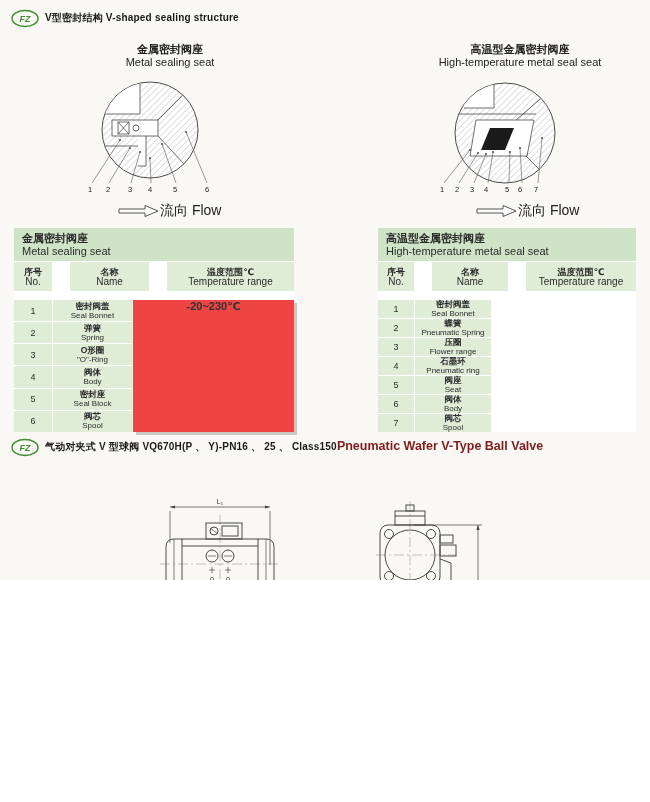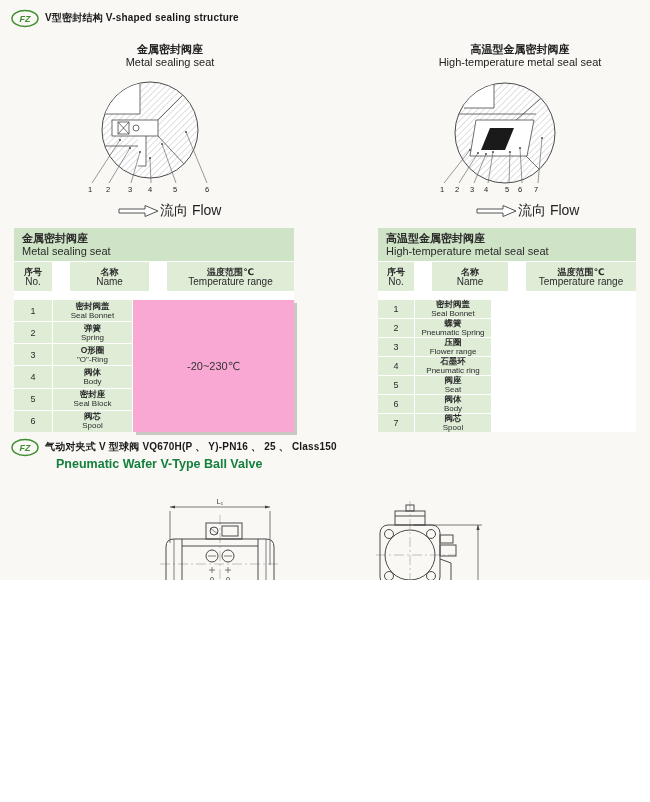--- a/index.html
+++ b/index.html
@@ -1,45 +1,45 @@
 <!DOCTYPE html>
 <html><head>
 <meta charset="utf-8">
 <style>
   html,body{margin:0;padding:0;}
   .page{position:relative;width:650px;height:580px;background:#f9f8f4;overflow:hidden;
         font-family:"Liberation Sans","DejaVu Sans",sans-serif;color:#2b2b2b;}
   .abs{position:absolute;}
   
   .sec-header{display:flex;align-items:flex-start;gap:5px;}
-  .sec-titles{display:flex;flex-direction:column;}
+  .sec-titles{display:flex;flex-direction:row;}
   .sec-title{font-weight:bold;font-size:10px;color:#1a1a1a;letter-spacing:.2px;line-height:18px;}
-  .sec-sub{font-weight:bold;font-size:12.5px;color:#15803d;line-height:16px;margin-left:11px;}
+  .sec-sub{font-weight:bold;font-size:12.5px;color:#7f1d1d;line-height:16px;}
   
   .fig-caption{text-align:center;font-size:11px;line-height:13px;color:#222;}
   .fig-caption .cn{font-weight:bold;}
   .flow{display:flex;align-items:center;font-size:14px;color:#222;}
   
   .seat-table{position:absolute;background:#fff;}
   .tbl-title{height:33px;background:#cfe3c6;display:flex;flex-direction:column;justify-content:center;
              padding-left:8px;margin-bottom:1px;}
   .tbl-title .cn{font-size:11px;font-weight:bold;line-height:13px;}
   .tbl-title .en{font-size:11px;line-height:13px;}
   .tbl-head{display:grid;gap:18px;height:29px;margin-bottom:9px;}
   .hc{background:#dfedd7;display:flex;flex-direction:column;align-items:center;justify-content:center;text-align:center;}
   .hc .cn{font-size:9px;font-weight:bold;line-height:10px;}
   .hc .en{font-size:10px;line-height:10px;}
   .tbl-body{display:flex;gap:1px;height:132px;}
   .rows{display:grid;grid-auto-rows:1fr;gap:1px;background:#fff;}
   .cell{background:#dfedd7;display:flex;flex-direction:column;align-items:center;justify-content:center;text-align:center;}
   .cell.no{font-size:9px;}
   .cell .cn{font-size:8.5px;font-weight:bold;line-height:9px;}
   .cell .en{font-size:8px;line-height:9px;text-align:right;}
-  .temp-cell{flex:1;background:#f9a8d4;display:flex;align-items:center;justify-content:center;
-             font-size:11px;font-weight:normal;color:#333;box-shadow:3px 3px 0 #c9c9c2;}
+  .temp-cell{flex:1;background:#ef4444;display:flex;justify-content:center;
+             font-size:11px;font-weight:bold;color:#333;box-shadow:3px 3px 0 #c9c9c2;}
   svg text{font-family:"Liberation Sans","DejaVu Sans",sans-serif;}
 </style>
 </head>
 <body>
 
 <div class="page">
 
   <div class="abs sec-header" style="left:10px;top:9px;">
     <svg width="30" height="19">
       <ellipse cx="15" cy="9.5" rx="13" ry="8" fill="none" stroke="#3e8e2f" stroke-width="1.5"></ellipse>

